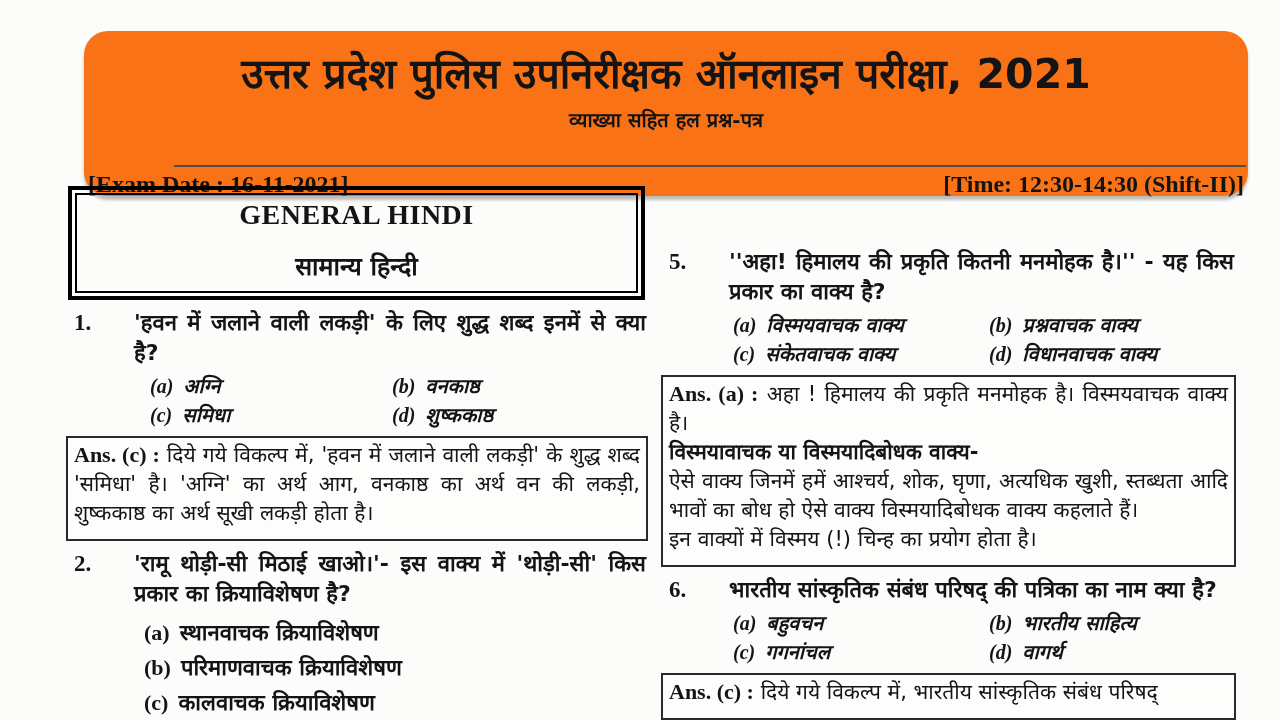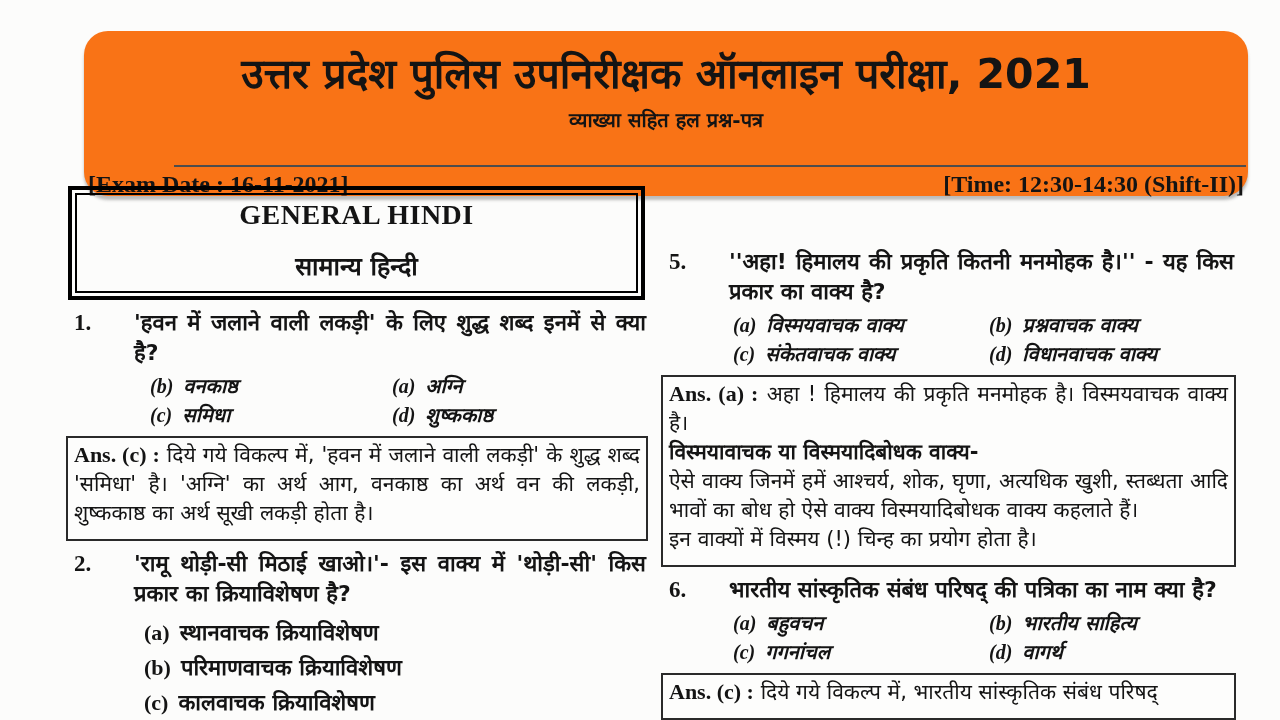--- a/index.html
+++ b/index.html
@@ -88,24 +88,24 @@
           <div class="section-hi">सामान्य हिन्दी</div>
         </div>
       </div>
 
       <div class="question">
         <span class="q-num">1.</span>
         <span class="q-text">'हवन में जलाने वाली लकड़ी' के लिए शुद्ध शब्द इनमें से क्या है?</span>
       </div>
       <div class="opts-2col cols-q1">
         <span class="opt">
-          <span class="opt-label">(b)</span><span>वनकाष्ठ</span>
+          <span class="opt-label">(a)</span><span>अग्नि</span>
         </span>
         <span class="opt">
-          <span class="opt-label">(a)</span><span>अग्नि</span>
+          <span class="opt-label">(b)</span><span>वनकाष्ठ</span>
         </span>
         <span class="opt">
           <span class="opt-label">(c)</span><span>समिधा</span>
         </span>
         <span class="opt">
           <span class="opt-label">(d)</span><span>शुष्ककाष्ठ</span>
         </span>
       </div>
 
       <div class="ans-box">

